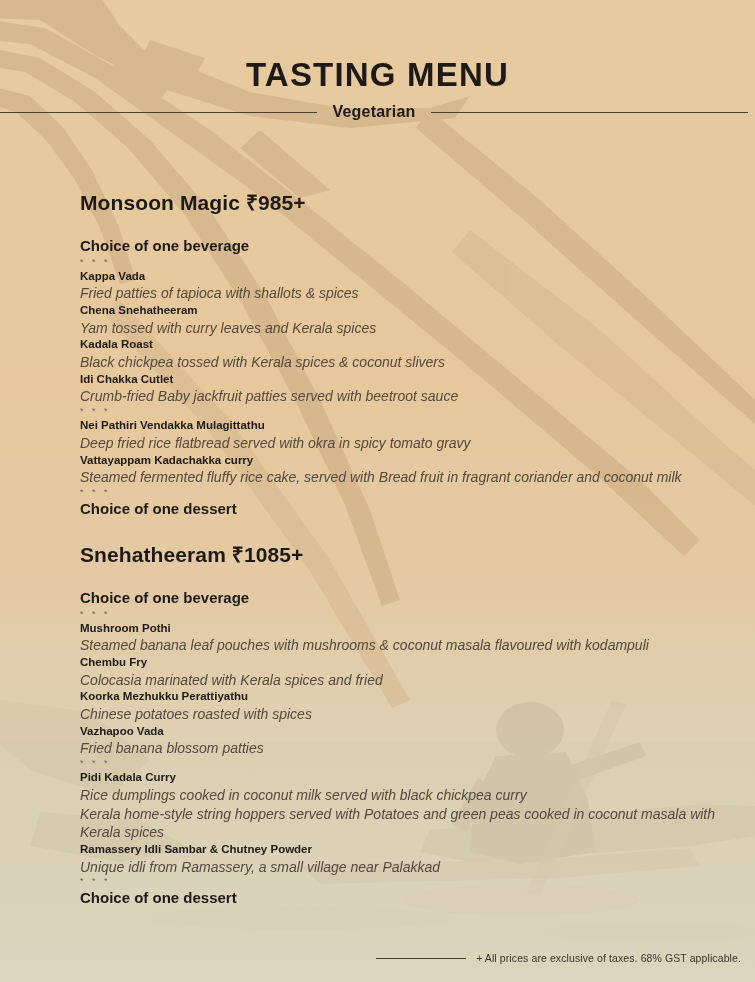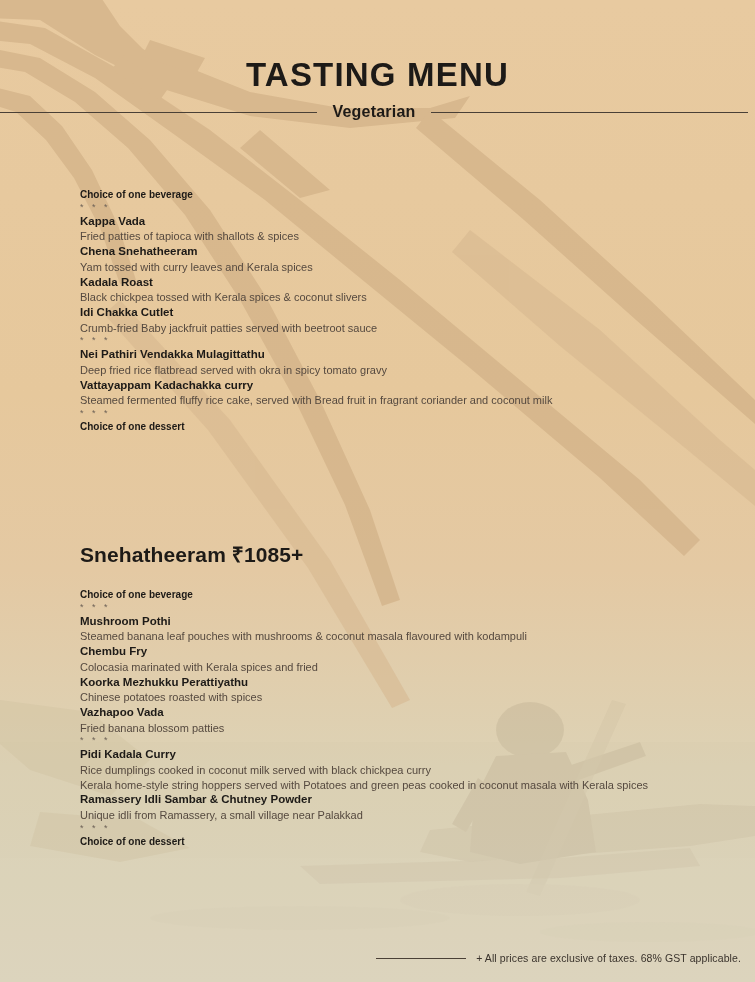--- a/index.html
+++ b/index.html
@@ -94,21 +94,21 @@
 
   .section-title {
     font-size:21px;
     font-weight:bold;
     color:#1d1a17;
     letter-spacing:0.1px;
     margin-bottom:20px;
   }
 
   .course-label {
-    font-size:10px;
+    font-size:15px;
     font-weight:bold;
     color:#1d1a17;
     line-height:1.38;
   }
 
   .stars {
     font-size:9px;
     color:#6d6257;
     letter-spacing:3px;
     line-height:1.25;
@@ -116,21 +116,22 @@
   }
 
   .dish-name {
     font-size:11.5px;
     font-weight:bold;
     color:#1d1a17;
     line-height:1.36;
   }
 
   .dish-desc {
-    font-size:11px;
+    font-size:14px;
+    font-style:italic;
     color:#55493f;
     line-height:1.34;
   }
 
   
   .footer {
     position:absolute;
     left:0;
     top:952px;
     width:755px;
@@ -226,20 +227,21 @@
 
     <div class="title">TASTING MENU</div>
 
     <div class="subtitle-row">
       <div class="subtitle-rule"></div>
       <div class="subtitle-text">Vegetarian</div>
       <div class="subtitle-rule"></div>
     </div>
 
     <div class="section section-1">
+      <div class="section-title">Monsoon Magic ₹985+</div>
 
       <div class="course-label">Choice of one beverage</div>
       <div class="stars">* * *</div>
 
       <div>
         <div class="dish-name">Kappa Vada</div>
         <div class="dish-desc">Fried patties of tapioca with shallots &amp; spices</div>
         <div class="dish-name">Chena Snehatheeram</div>
         <div class="dish-desc">Yam tossed with curry leaves and Kerala spices</div>
         <div class="dish-name">Kadala Roast</div>

